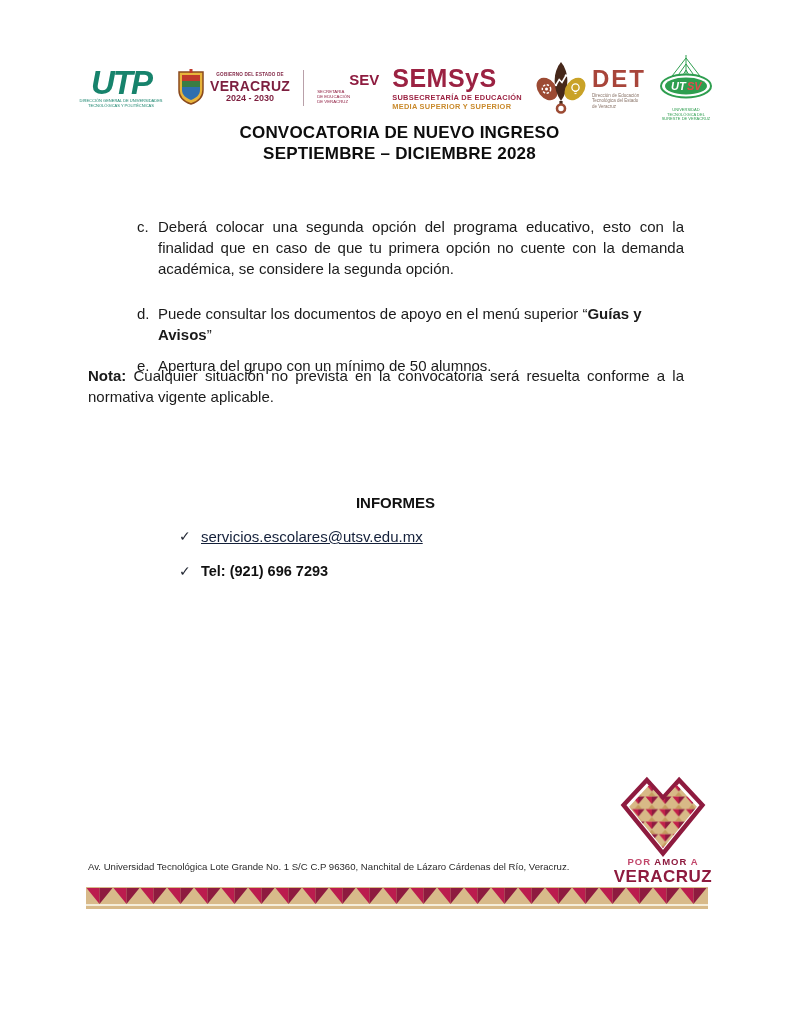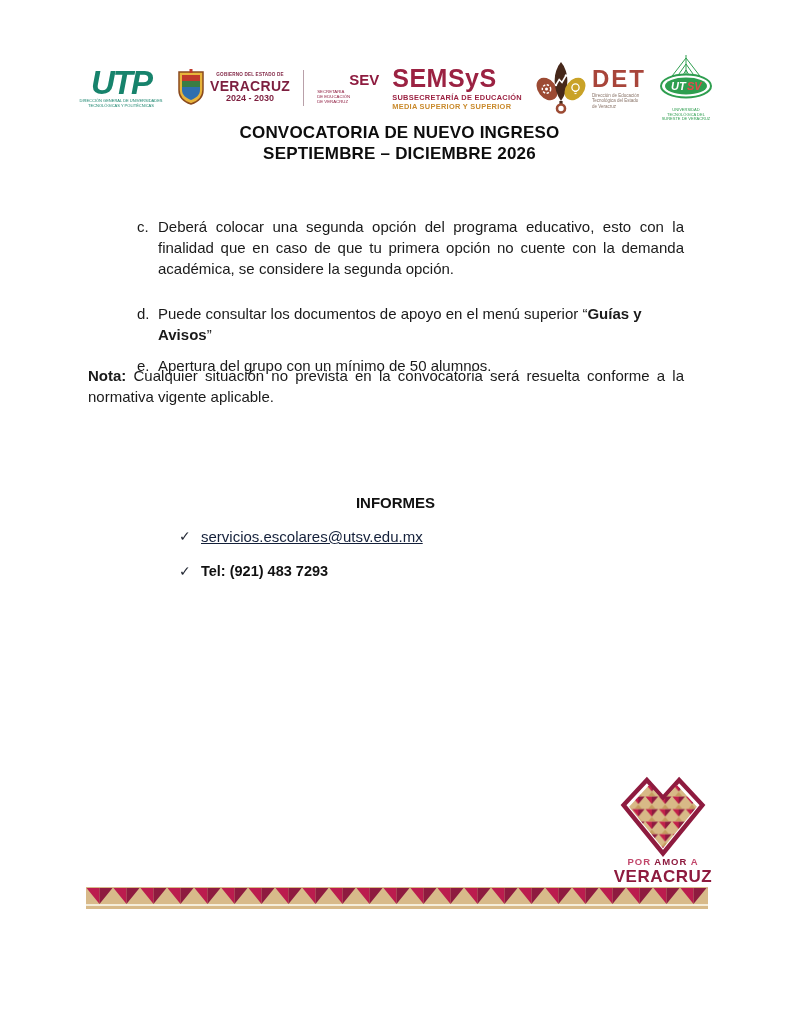--- a/index.html
+++ b/index.html
@@ -169,21 +169,21 @@
         <text x="12" y="36" font-size="11" font-style="italic" font-weight="bold" fill="#ffffff" font-family="Liberation Sans, sans-serif">UT</text>
         <text x="28" y="36" font-size="11" font-style="italic" font-weight="bold" fill="#e5484d" font-family="Liberation Sans, sans-serif">SV</text>
       </svg>
       <div class="utsv-caption">UNIVERSIDAD TECNOLÓGICA DEL SURESTE DE VERACRUZ</div>
     </div>
 
   </header>
 
   <div class="title">
     <div>CONVOCATORIA DE NUEVO INGRESO</div>
-    <div>SEPTIEMBRE – DICIEMBRE 2026</div>
+    <div>SEPTIEMBRE – DICIEMBRE 2028</div>
   </div>
 
   <div class="list">
     <div class="list-item gap-c">
       <span class="marker">c.</span>
       <span class="itext"><span>Deberá colocar una segunda opción del programa educativo, esto con la finalidad que en caso de que tu primera opción no cuente con la demanda académica, se considere la segunda opción.</span><span class="bseg"></span><span></span></span>
     </div>
     <div class="list-item nojust gap-d">
       <span class="marker">d.</span>
       <span class="itext"><span>Puede consultar los documentos de apoyo en el menú superior “</span><span class="bseg">Guías y Avisos</span><span>”</span></span>
@@ -199,21 +199,21 @@
   </div>
 
   <div class="informes-title">INFORMES</div>
   <div class="informes-list">
     <div class="inf-row">
       <span class="check">✓</span>
       <a class="email">servicios.escolares@utsv.edu.mx</a>
     </div>
     <div class="inf-row">
       <span class="check">✓</span>
-      <span class="phone">Tel: (921) 483 7293</span>
+      <span class="phone">Tel: (921) 696 7293</span>
     </div>
   </div>
 
   <svg class="heart" viewBox="0 0 100 96">
     <defs>
       <pattern id="mz" width="15" height="14" patternUnits="userSpaceOnUse">
         <rect width="15" height="14" fill="#d8b987"></rect>
         <polygon points="0.5,0.5 7.5,0.5 7.5,9" fill="#c2204a"></polygon>
         <polygon points="7.5,0.5 14.5,0.5 7.5,9" fill="#8e1b3f"></polygon>
         <polygon points="3.5,14 7.5,9.5 11.5,14" fill="#c49c5e"></polygon>
@@ -226,20 +226,21 @@
     <g clip-path="url(#hc)">
         <rect width="100" height="96" fill="url(#mz)"></rect>
       </g>
   </svg>
 
   <div class="brand">
     <div class="brand-l1"><span>POR </span><span class="amor">AMOR</span><span> A</span></div>
     <div class="brand-l2">VERACRUZ</div>
   </div>
 
+  <div class="address">Av. Universidad Tecnológica Lote Grande No. 1 S/C C.P 96360, Nanchital de Lázaro Cárdenas del Río, Veracruz.</div>
 
   <svg class="border-strip" width="622" height="22">
     <defs>
       <pattern id="zz" width="27" height="22" patternUnits="userSpaceOnUse">
         <rect width="27" height="22" fill="#d8ba8a"></rect>
         <polygon points="0.5,1 13.5,1 13.5,17" fill="#bb1c4e"></polygon>
         <polygon points="13.5,1 26.5,1 13.5,17" fill="#8e1b3f"></polygon>
         <rect y="17" width="27" height="2" fill="#f5edda"></rect>
         <rect y="19" width="27" height="3" fill="#d8ba8a"></rect>
       </pattern>

